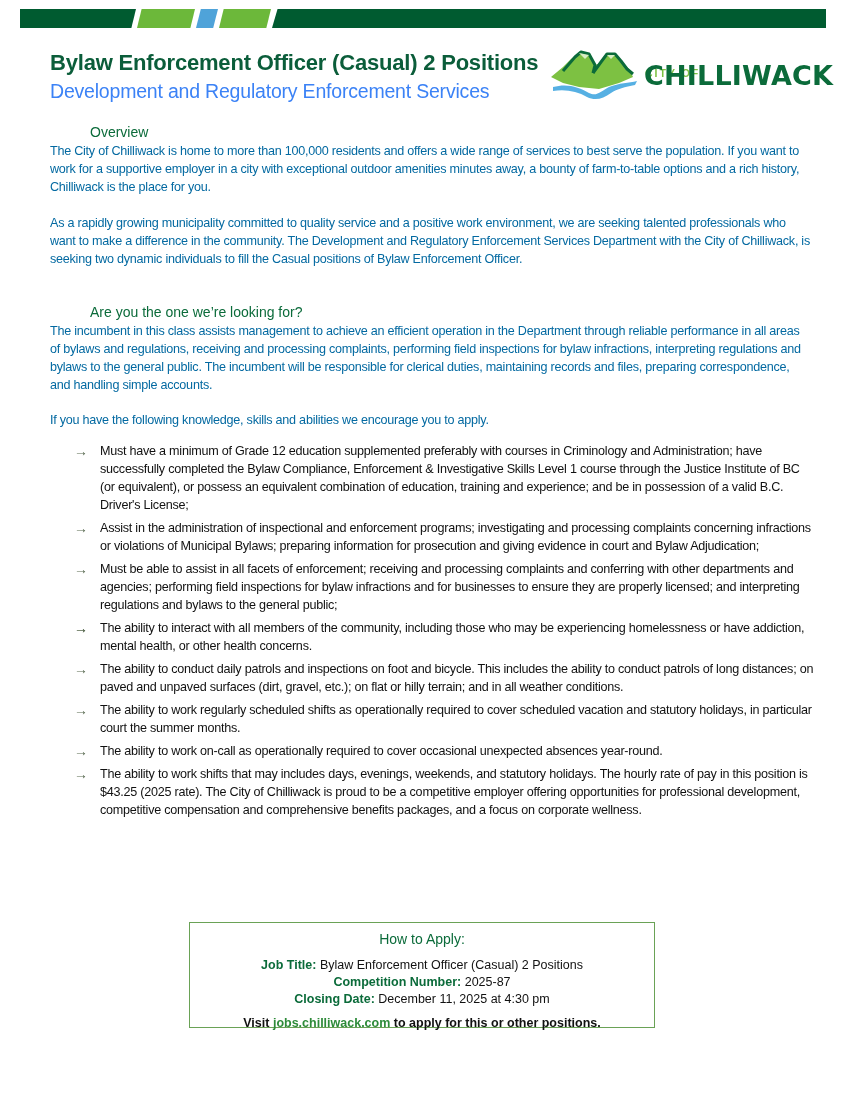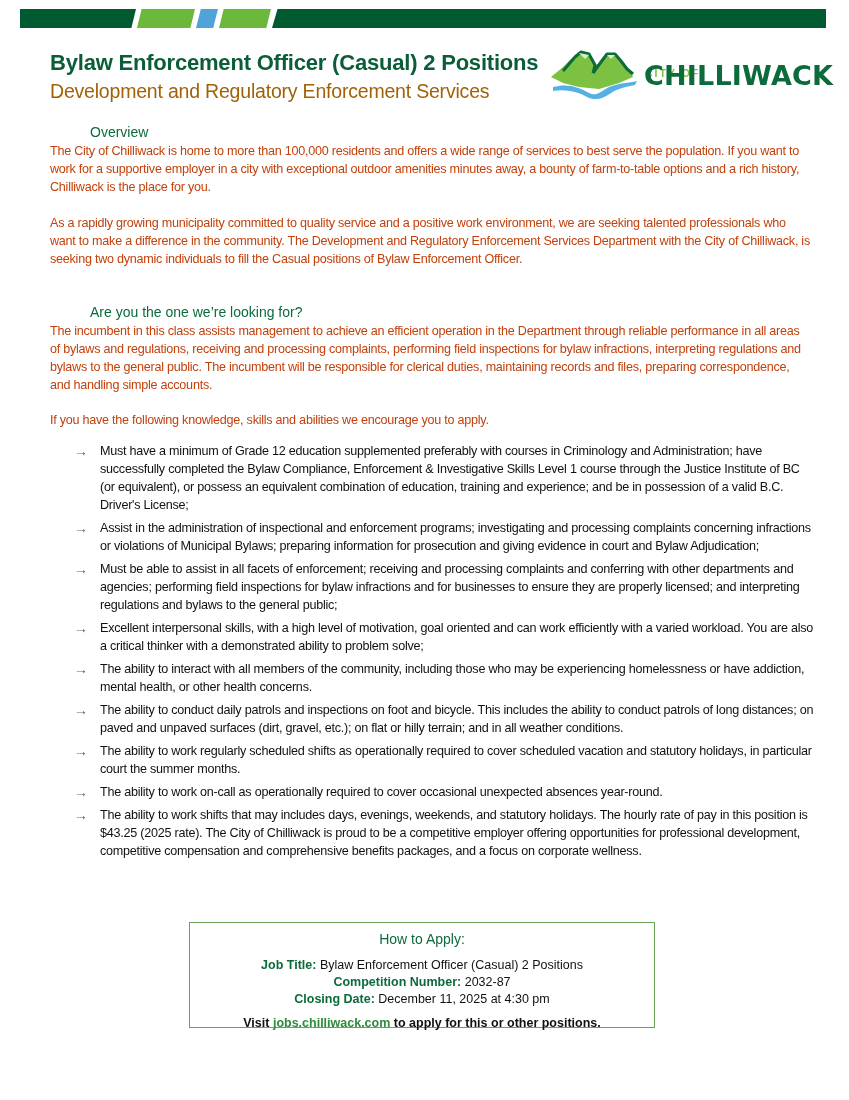--- a/index.html
+++ b/index.html
@@ -10,28 +10,28 @@
     }
     .topbar { position: absolute; left: 20px; top: 9px; width: 806px; height: 19px; }
     .seg { position: absolute; top: 0; height: 19px; }
     .seg.s1 { left: 0; width: 116px; background: #005b30; clip-path: polygon(0 0, 100% 0, 96% 100%, 0 100%); }
     .seg.s2 { left: 117px; width: 58px; background: #6cb83a; clip-path: polygon(8% 0, 100% 0, 92% 100%, 0 100%); }
     .seg.s3 { left: 176px; width: 22px; background: #4fa3d9; clip-path: polygon(22% 0, 100% 0, 78% 100%, 0 100%); }
     .seg.s4 { left: 199px; width: 52px; background: #6cb83a; clip-path: polygon(9% 0, 100% 0, 91% 100%, 0 100%); }
     .seg.s5 { left: 252px; width: 554px; background: #005b30; clip-path: polygon(1% 0, 100% 0, 100% 100%, 0 100%); }
 
     .title { position: absolute; left: 50px; top: 50px; font-size: 22px; font-weight: bold; color: #0b5d3a; letter-spacing: -0.2px; white-space: nowrap; }
-    .subtitle { position: absolute; left: 50px; top: 80px; font-size: 19.5px; color: #a16207; white-space: nowrap; letter-spacing: -0.2px; }
+    .subtitle { position: absolute; left: 50px; top: 80px; font-size: 19.5px; color: #3b82f6; white-space: nowrap; letter-spacing: -0.2px; }
 
     .logo { position: absolute; left: 549px; top: 47px; width: 280px; height: 54px; }
     .logo .city-of { position: absolute; left: 96px; top: 4px; font-size: 10.5px; font-weight: bold; color: #7dc142; letter-spacing: 2px; margin-top: 16px; }
     .logo .chilliwack { position: absolute; left: 95px; top: 13px; font-size: 27px; font-weight: 900; color: #0b6b3a; letter-spacing: 0.2px; font-family: "DejaVu Sans", sans-serif; }
 
     .section-h { position: absolute; left: 50px; font-size: 14px; color: #0b6b3a; margin-left: 40px; }
-    .para { position: absolute; left: 50px; width: 760px; font-size: 12.6px; line-height: 18px; color: #c2410c; letter-spacing: -0.25px; }
+    .para { position: absolute; left: 50px; width: 760px; font-size: 12.6px; line-height: 18px; color: #0369a1; letter-spacing: -0.25px; }
 
     ul.bullets { position: absolute; left: 74px; top: 442px; width: 740px; margin: 0; padding: 0; list-style: none; }
     ul.bullets li { position: relative; padding-left: 26px; font-size: 12.6px; line-height: 18px; color: #111; letter-spacing: -0.25px; margin-bottom: 5px; }
     ul.bullets li .arrow { position: absolute; left: 0; top: 0; color: #5a6b52; font-size: 14px; line-height: 18px; }
 
     .apply-box { position: absolute; left: 189px; top: 922px; width: 466px; height: 106px; border: 1.5px solid #6aa256; box-sizing: border-box; }
     .apply-title { position: absolute; left: 0; right: 0; top: 8px; text-align: center; font-size: 14px; color: #0b6b3a; }
     .apply-line { position: absolute; left: 0; right: 0; text-align: center; font-size: 12.5px; color: #111; }
     .apply-line .lbl { color: #0b6b3a; font-weight: bold; }
     .apply-visit { position: absolute; left: 0; right: 0; top: 93px; text-align: center; font-size: 12.5px; font-weight: bold; color: #111; }
@@ -69,37 +69,37 @@
 <div class="para" style="top:214px;">As a rapidly growing municipality committed to quality service and a positive work environment, we are seeking talented professionals who want to make a difference in the community. The Development and Regulatory Enforcement Services Department with the City of Chilliwack, is seeking two dynamic individuals to fill the Casual positions of Bylaw Enforcement Officer.</div>
 
 <div class="section-h" style="top:304px;">Are you the one we’re looking for?</div>
 <div class="para" style="top:322px;">The incumbent in this class assists management to achieve an efficient operation in the Department through reliable performance in all areas of bylaws and regulations, receiving and processing complaints, performing field inspections for bylaw infractions, interpreting regulations and bylaws to the general public. The incumbent will be responsible for clerical duties, maintaining records and files, preparing correspondence, and handling simple accounts.</div>
 <div class="para" style="top:411px;">If you have the following knowledge, skills and abilities we encourage you to apply.</div>
 
 <ul class="bullets">
   <li><span class="arrow">→</span><span>Must have a minimum of Grade 12 education supplemented preferably with courses in Criminology and Administration; have successfully completed the Bylaw Compliance, Enforcement &amp; Investigative Skills Level 1 course through the Justice Institute of BC (or equivalent), or possess an equivalent combination of education, training and experience; and be in possession of a valid B.C. Driver's License;</span></li>
   <li><span class="arrow">→</span><span>Assist in the administration of inspectional and enforcement programs; investigating and processing complaints concerning infractions or violations of Municipal Bylaws; preparing information for prosecution and giving evidence in court and Bylaw Adjudication;</span></li>
   <li><span class="arrow">→</span><span>Must be able to assist in all facets of enforcement; receiving and processing complaints and conferring with other departments and agencies; performing field inspections for bylaw infractions and for businesses to ensure they are properly licensed; and interpreting regulations and bylaws to the general public;</span></li>
-  <li><span class="arrow">→</span><span>Excellent interpersonal skills, with a high level of motivation, goal oriented and can work efficiently with a varied workload.  You are also a critical thinker with a demonstrated ability to problem solve;</span></li>
+  <li><span class="arrow">→</span></li>
   <li><span class="arrow">→</span><span>The ability to interact with all members of the community, including those who may be experiencing homelessness or have addiction, mental health, or other health concerns.</span></li>
   <li><span class="arrow">→</span><span>The ability to conduct daily patrols and inspections on foot and bicycle. This includes the ability to conduct patrols of long distances; on paved and unpaved surfaces (dirt, gravel, etc.); on flat or hilly terrain; and in all weather conditions.</span></li>
   <li><span class="arrow">→</span><span>The ability to work regularly scheduled shifts as operationally required to cover scheduled vacation and statutory holidays, in particular court the summer months.</span></li>
   <li><span class="arrow">→</span><span>The ability to work on-call as operationally required to cover occasional unexpected absences year-round.</span></li>
   <li><span class="arrow">→</span><span>The ability to work shifts that may includes days, evenings, weekends, and statutory holidays. The hourly rate of pay in this position is $43.25 (2025 rate). The City of Chilliwack is proud to be a competitive employer offering opportunities for professional development, competitive compensation and comprehensive benefits packages, and a focus on corporate wellness.</span></li>
 </ul>
 
 <div class="apply-box">
   <div class="apply-title">How to Apply:</div>
   <div class="apply-line" style="top:35px;">
     <span class="lbl">Job Title:</span>
     <span>Bylaw Enforcement Officer (Casual) 2 Positions</span>
   </div>
   <div class="apply-line" style="top:52px;">
     <span class="lbl">Competition Number:</span>
-    <span>2032-87</span>
+    <span>2025-87</span>
   </div>
   <div class="apply-line" style="top:69px;">
     <span class="lbl">Closing Date:</span>
     <span>December 11, 2025 at 4:30 pm</span>
   </div>
   <div class="apply-visit">
     <span>Visit</span>
     <span class="link">jobs.chilliwack.com</span>
     <span>to apply for this or other positions.</span>
   </div>

